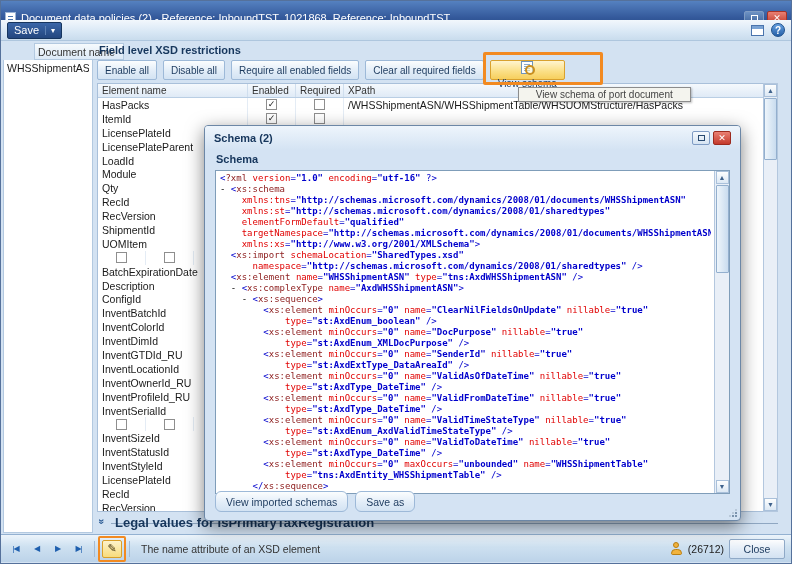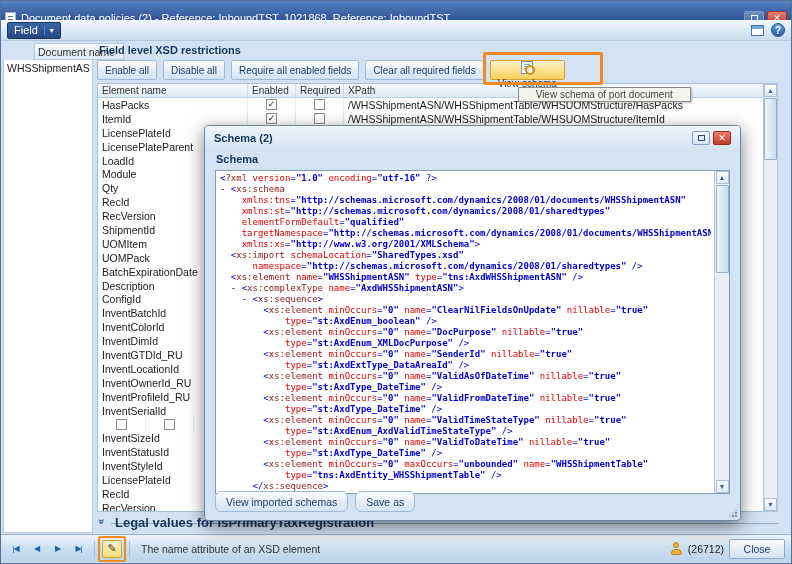--- a/index.html
+++ b/index.html
@@ -155,21 +155,21 @@
     <span class="tb-buttons">
       <span class="tb-btn">
           <span class="restore-glyph"></span>
         </span>
       <span class="tb-btn close">✕</span>
     </span>
   </div>
 
   <div class="menurow">
     <span class="file-btn">
-      <span>Field</span>
+      <span>Save</span>
       <span class="file-arrow">▾</span>
     </span>
     <span class="menu-right">
       <span class="mini-window-icon"></span>
       <span class="help-circle">?</span>
     </span>
   </div>
 
   <div class="lp-header">Document name</div>
   <div class="lp-list">
@@ -212,21 +212,20 @@
           <div class="gc gxpath">/WHSShipmentASN/WHSShipmentTable/WHSUOMStructure/HasPacks</div>
         </div>
         <div class="grow">
           <div class="gc gname">ItemId</div>
           <div class="gc gchk">
             <span class="cb">✓</span>
           </div>
           <div class="gc gchk">
             <span class="cb"></span>
           </div>
-          <div class="gc gxpath">/WHSShipmentASN/WHSShipmentTable/WHSUOMStructure/ItemId</div>
         </div>
         <div class="grow">
           <div class="gc gname">LicensePlateId</div>
           <div class="gc gchk">
             <span class="cb"></span>
           </div>
           <div class="gc gchk">
             <span class="cb"></span>
           </div>
           <div class="gc gxpath"></div>
@@ -305,21 +304,20 @@
           <div class="gc gname">UOMItem</div>
           <div class="gc gchk">
             <span class="cb"></span>
           </div>
           <div class="gc gchk">
             <span class="cb"></span>
           </div>
           <div class="gc gxpath"></div>
         </div>
         <div class="grow">
-          <div class="gc gname">UOMPack</div>
           <div class="gc gchk">
             <span class="cb"></span>
           </div>
           <div class="gc gchk">
             <span class="cb"></span>
           </div>
           <div class="gc gxpath"></div>
         </div>
         <div class="grow">
           <div class="gc gname">BatchExpirationDate</div>

